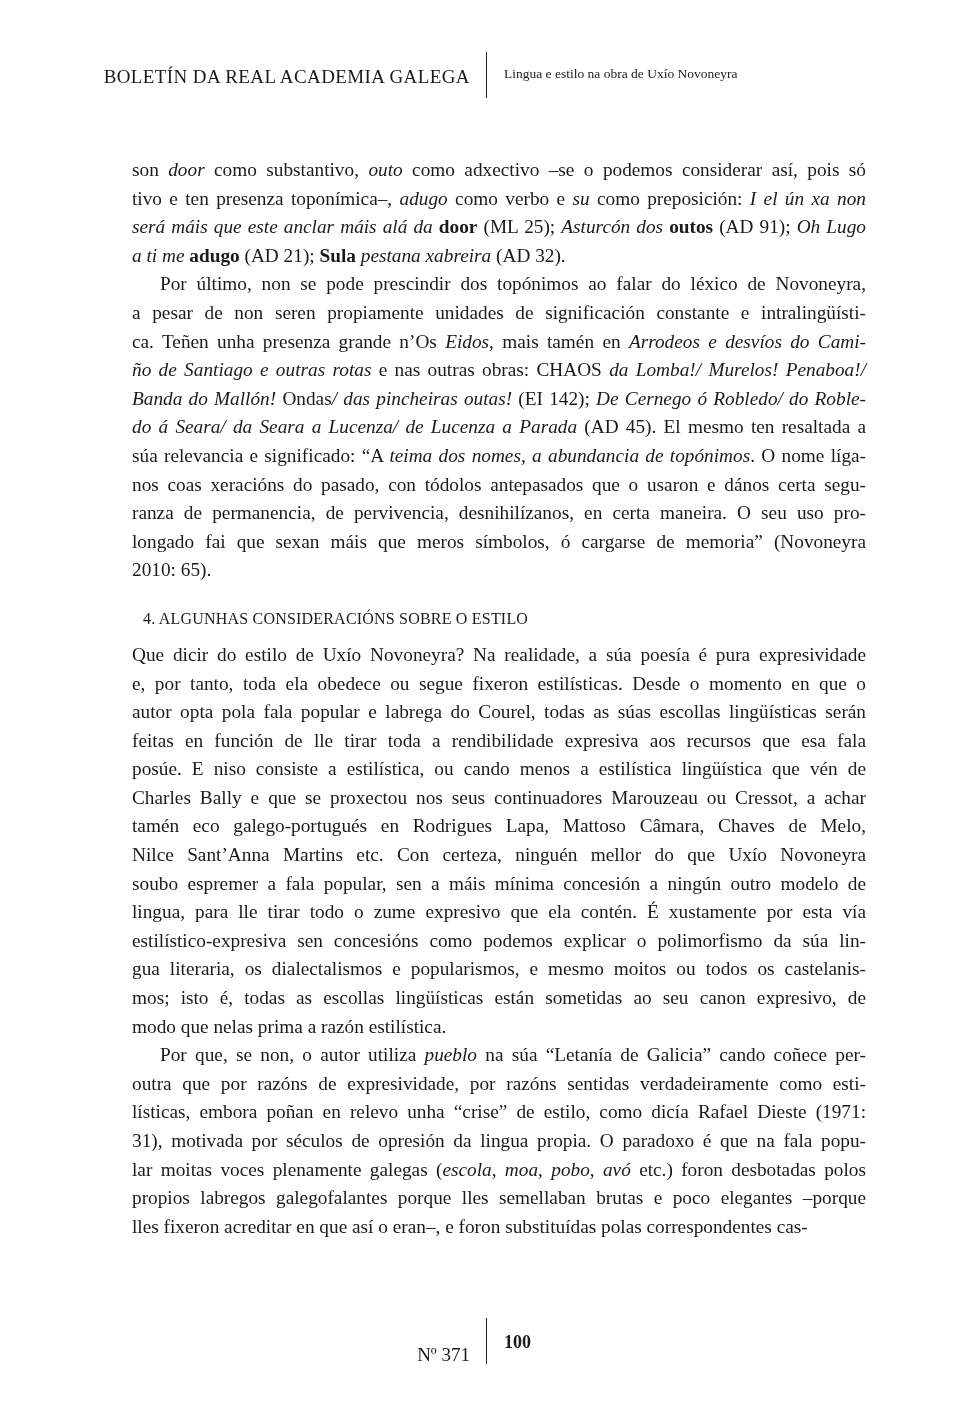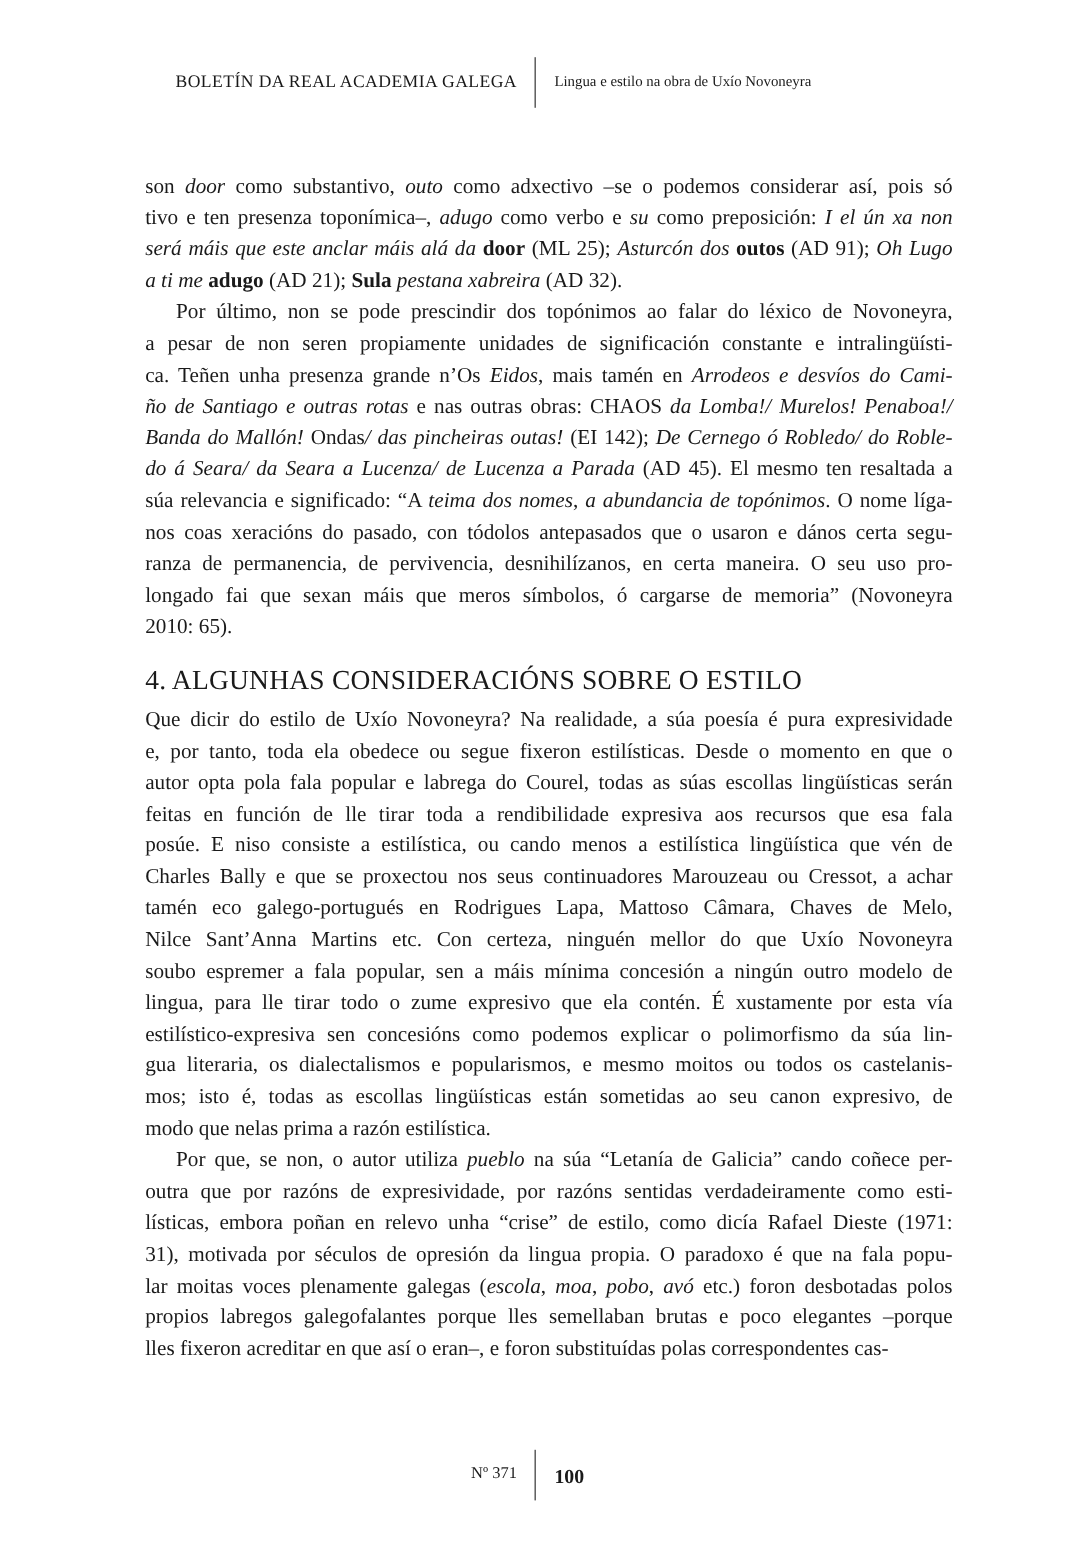--- a/index.html
+++ b/index.html
@@ -1,30 +1,30 @@
 <!DOCTYPE html>
 <html><head>
 <meta charset="utf-8">
 <style>
   html, body { margin: 0; padding: 0; background: #ffffff; }
   body { width: 975px; height: 1417px; position: relative; overflow: hidden;
          font-family: "Liberation Serif", "DejaVu Serif", serif; color: #1a1a1a; }
   .header { position: absolute; top: 52px; left: 0; width: 975px; height: 46px; }
-  .header .journal { position: absolute; right: 505px; top: 14px; font-size: 16px; letter-spacing: 0.4px; white-space: nowrap; }
+  .header .journal { position: absolute; right: 505px; top: 14px; font-size: 19px; letter-spacing: 0.4px; white-space: nowrap; }
   .header .rule { position: absolute; left: 486px; top: 0; width: 1px; height: 46px; background: #222; }
   .header .article { position: absolute; left: 504px; top: 14px; font-size: 13.5px; white-space: nowrap; }
   .body { position: absolute; left: 132px; top: 156px; width: 734px; font-size: 19.3px; line-height: 28.6px; }
   .line { display: block; white-space: nowrap; text-align: justify; text-align-last: justify; height: 28.6px; }
   .line.last { text-align-last: left; }
   .indent { padding-left: 28px; font-family: Liberation Serif, serif; }
-  .heading { margin-top: 18px; margin-bottom: 6px; font-size: 25px; letter-spacing: 0.2px; height: 32px; line-height: 32px; }
+  .heading { margin-top: 18px; margin-bottom: 6px; font-size: 16px; letter-spacing: 0.2px; height: 32px; line-height: 32px; margin-left: 11px; }
   i { font-style: italic; }
   b { font-weight: bold; }
   .footer { position: absolute; top: 1318px; left: 0; width: 975px; height: 46px; }
-  .footer .issue { position: absolute; right: 505px; top: 14px; font-size: 15px; white-space: nowrap; text-align: right; }
+  .footer .issue { position: absolute; right: 505px; top: 26px; font-size: 19px; white-space: nowrap; text-align: right; }
   .footer .rule { position: absolute; left: 486px; top: 0; width: 1px; height: 46px; background: #222; }
   .footer .page { position: absolute; left: 504px; top: 14px; font-size: 18px; font-weight: bold; }
 </style>
 </head>
 <body>
 
 <div class="header">
   <span class="journal">BOLETÍN DA REAL ACADEMIA GALEGA</span>
   <span class="rule"></span>
   <span class="article">Lingua e estilo na obra de Uxío Novoneyra</span>

